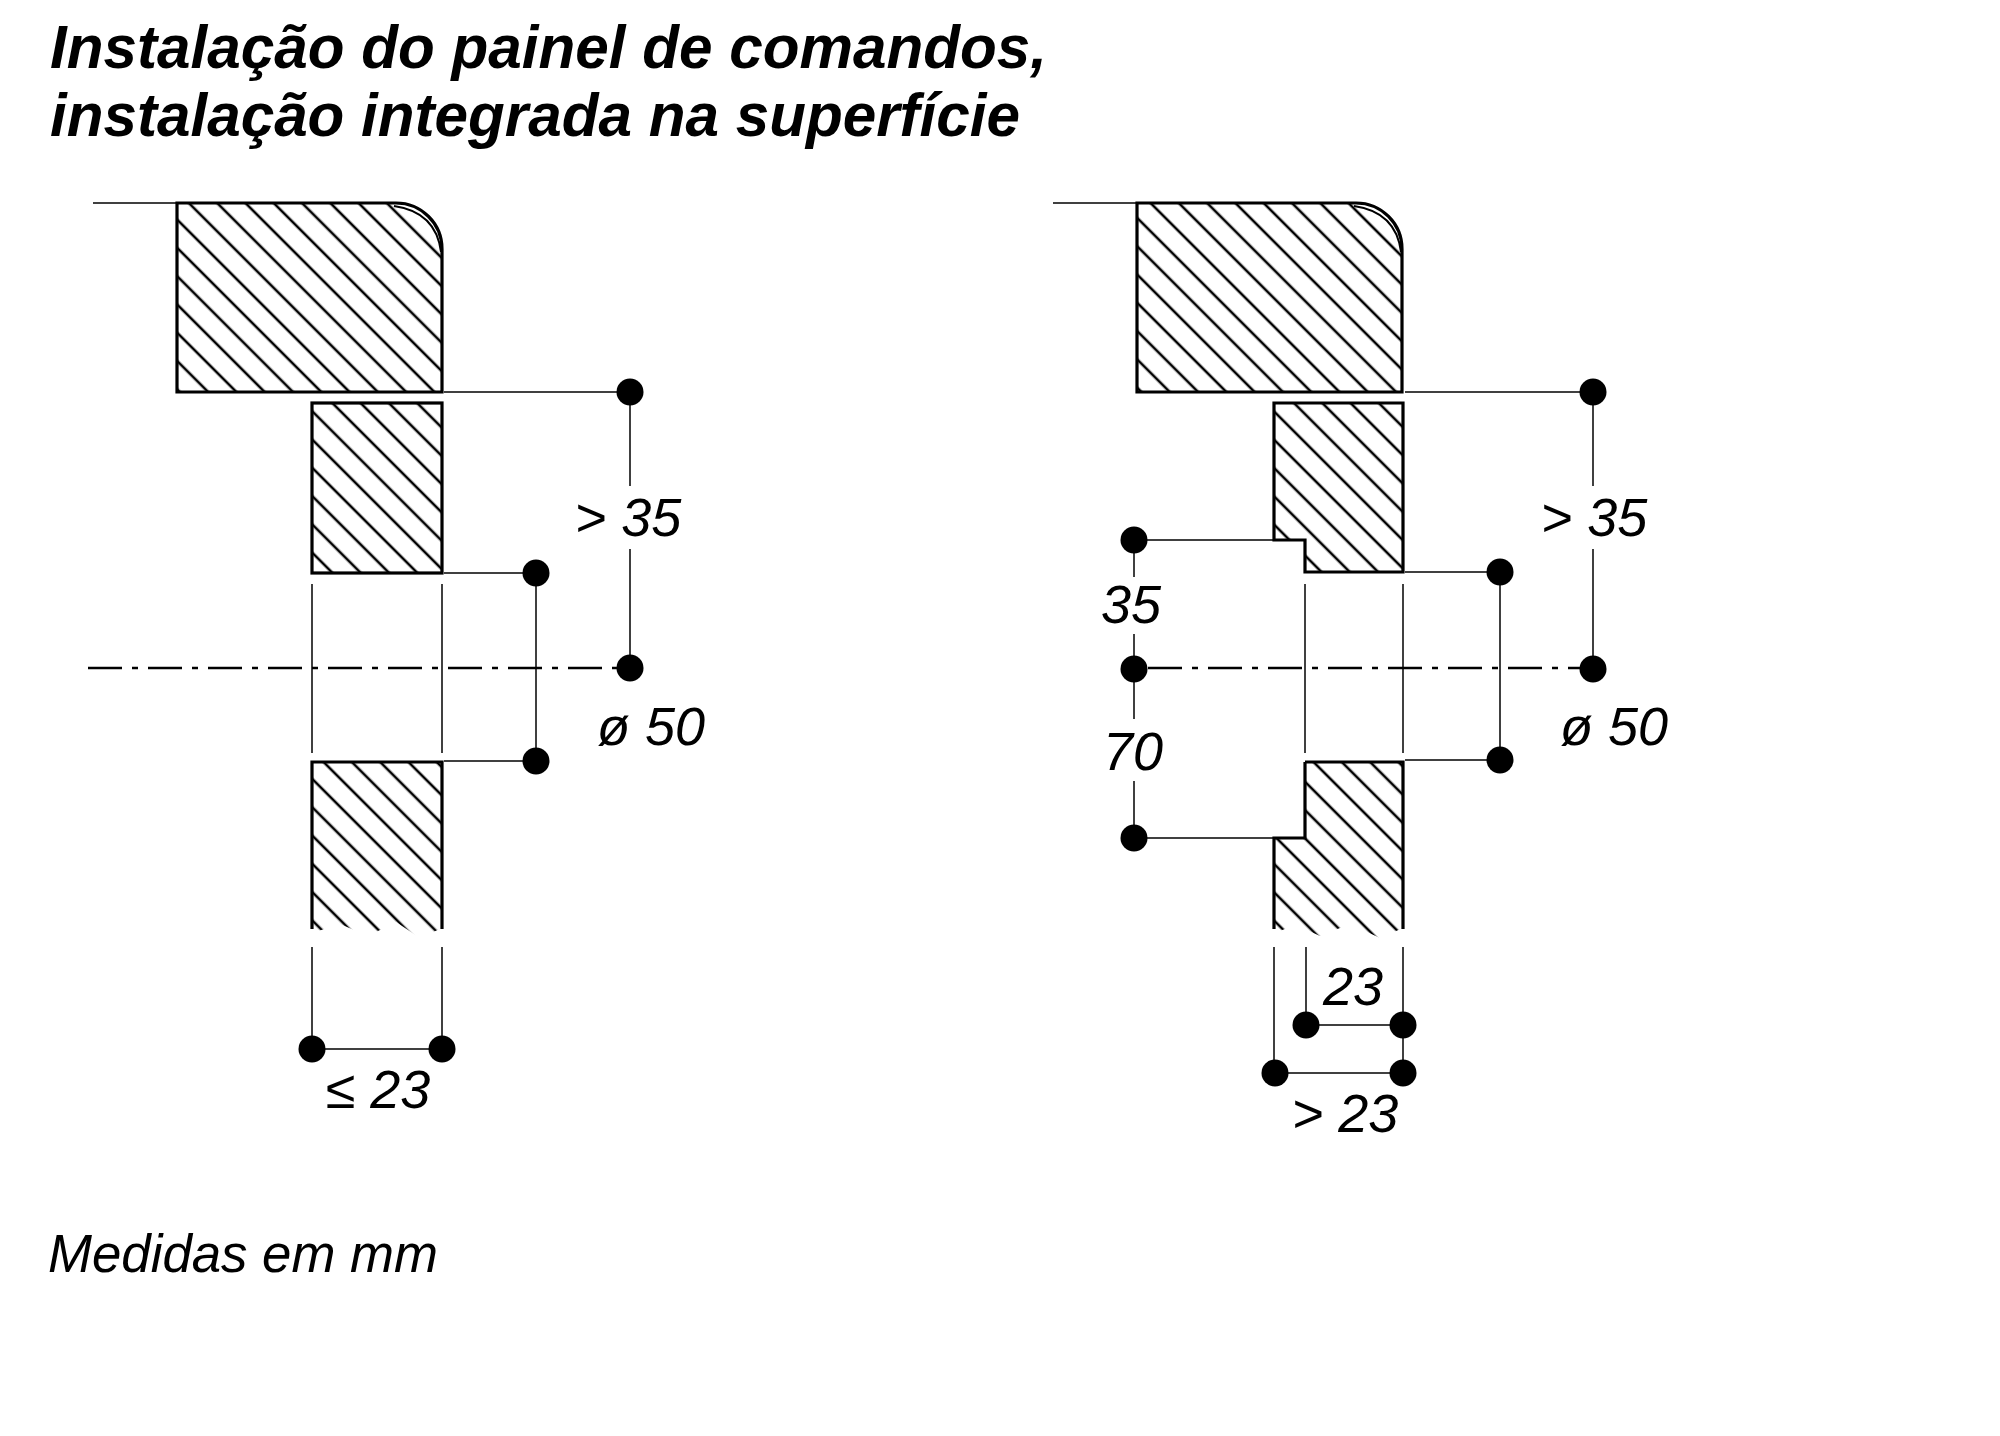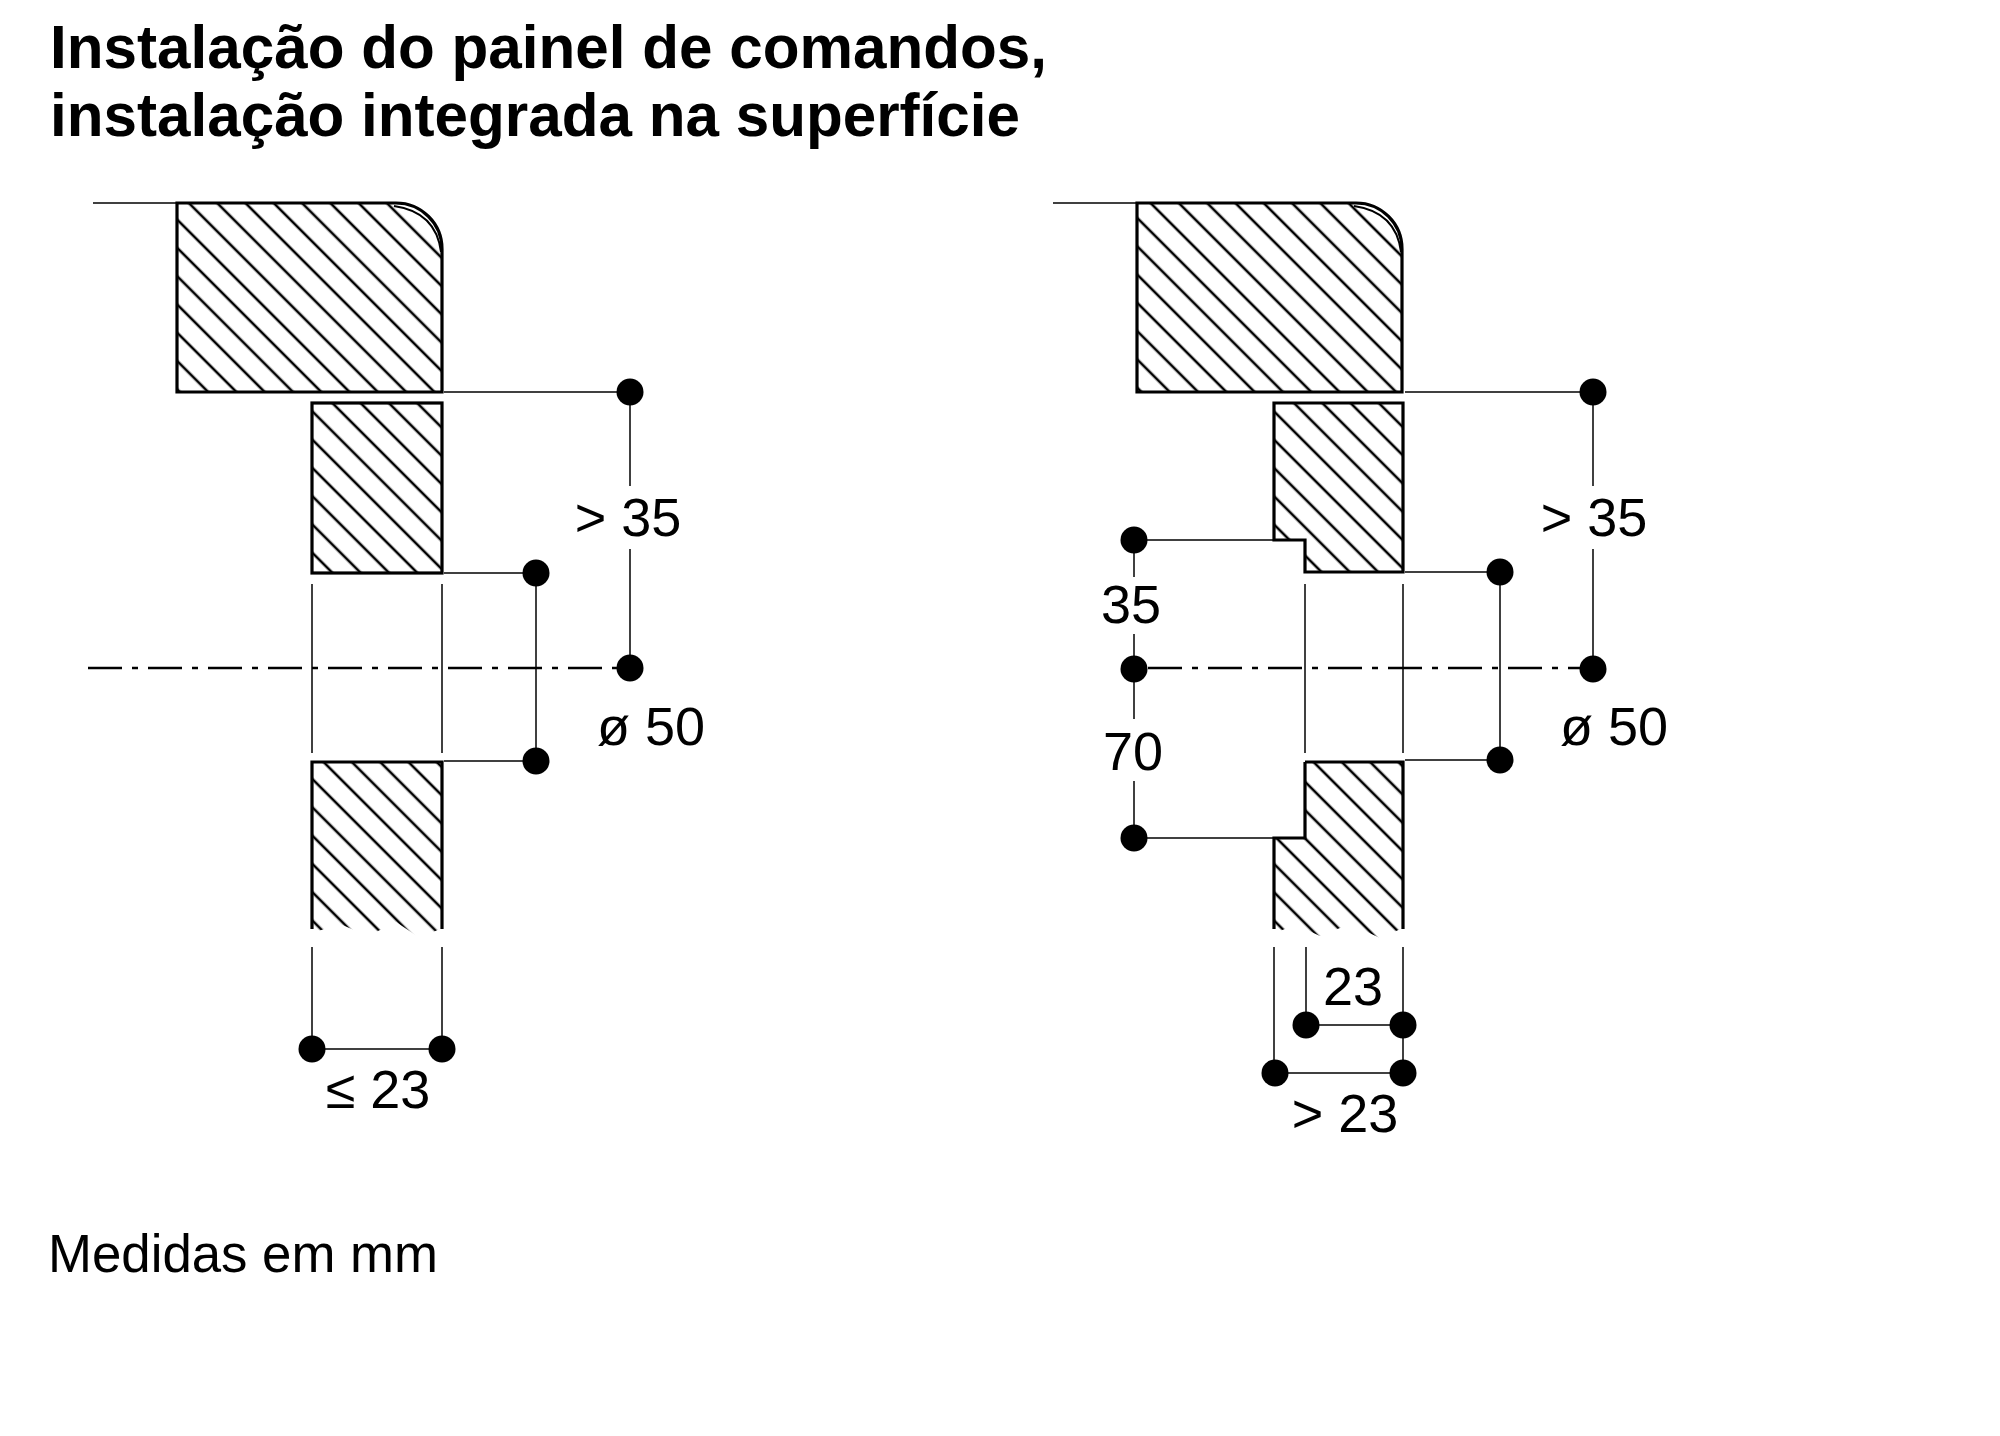--- a/index.html
+++ b/index.html
@@ -1,16 +1,16 @@
 <!DOCTYPE html>
 <html><head>
 <meta charset="utf-8">
 <style>
   html,body { margin:0; padding:0; background:#ffffff; }
-  .page { position:relative; width:2000px; height:1436px; background:#ffffff; overflow:hidden; }
+  .page { position:relative; width:2000px; height:1436px; background:#ffffff; overflow:hidden;font-style:italic; }
   svg { display:block; }
   .title-text  { font-family:"Liberation Sans", sans-serif; font-weight:700; font-size:62px; fill:#000; }
   .dim-label   { font-family:"Liberation Sans", sans-serif; font-weight:400; font-size:54px; fill:#000; }
   .note-text   { font-family:"Liberation Sans", sans-serif; font-weight:400; font-size:54px; fill:#000; }
   .hatched     { fill:url(#hatch); stroke:#000; stroke-width:3.2; }
   .hatch-fill  { fill:url(#hatch); stroke:none; }
   .outline     { fill:none; stroke:#000; stroke-width:3.2; }
   .thin        { fill:none; stroke:#000; stroke-width:1.5; }
   .inner-arc   { fill:none; stroke:#000; stroke-width:2; }
   .centerline  { fill:none; stroke:#000; stroke-width:2.3; stroke-dasharray:34 10 6 10; }

